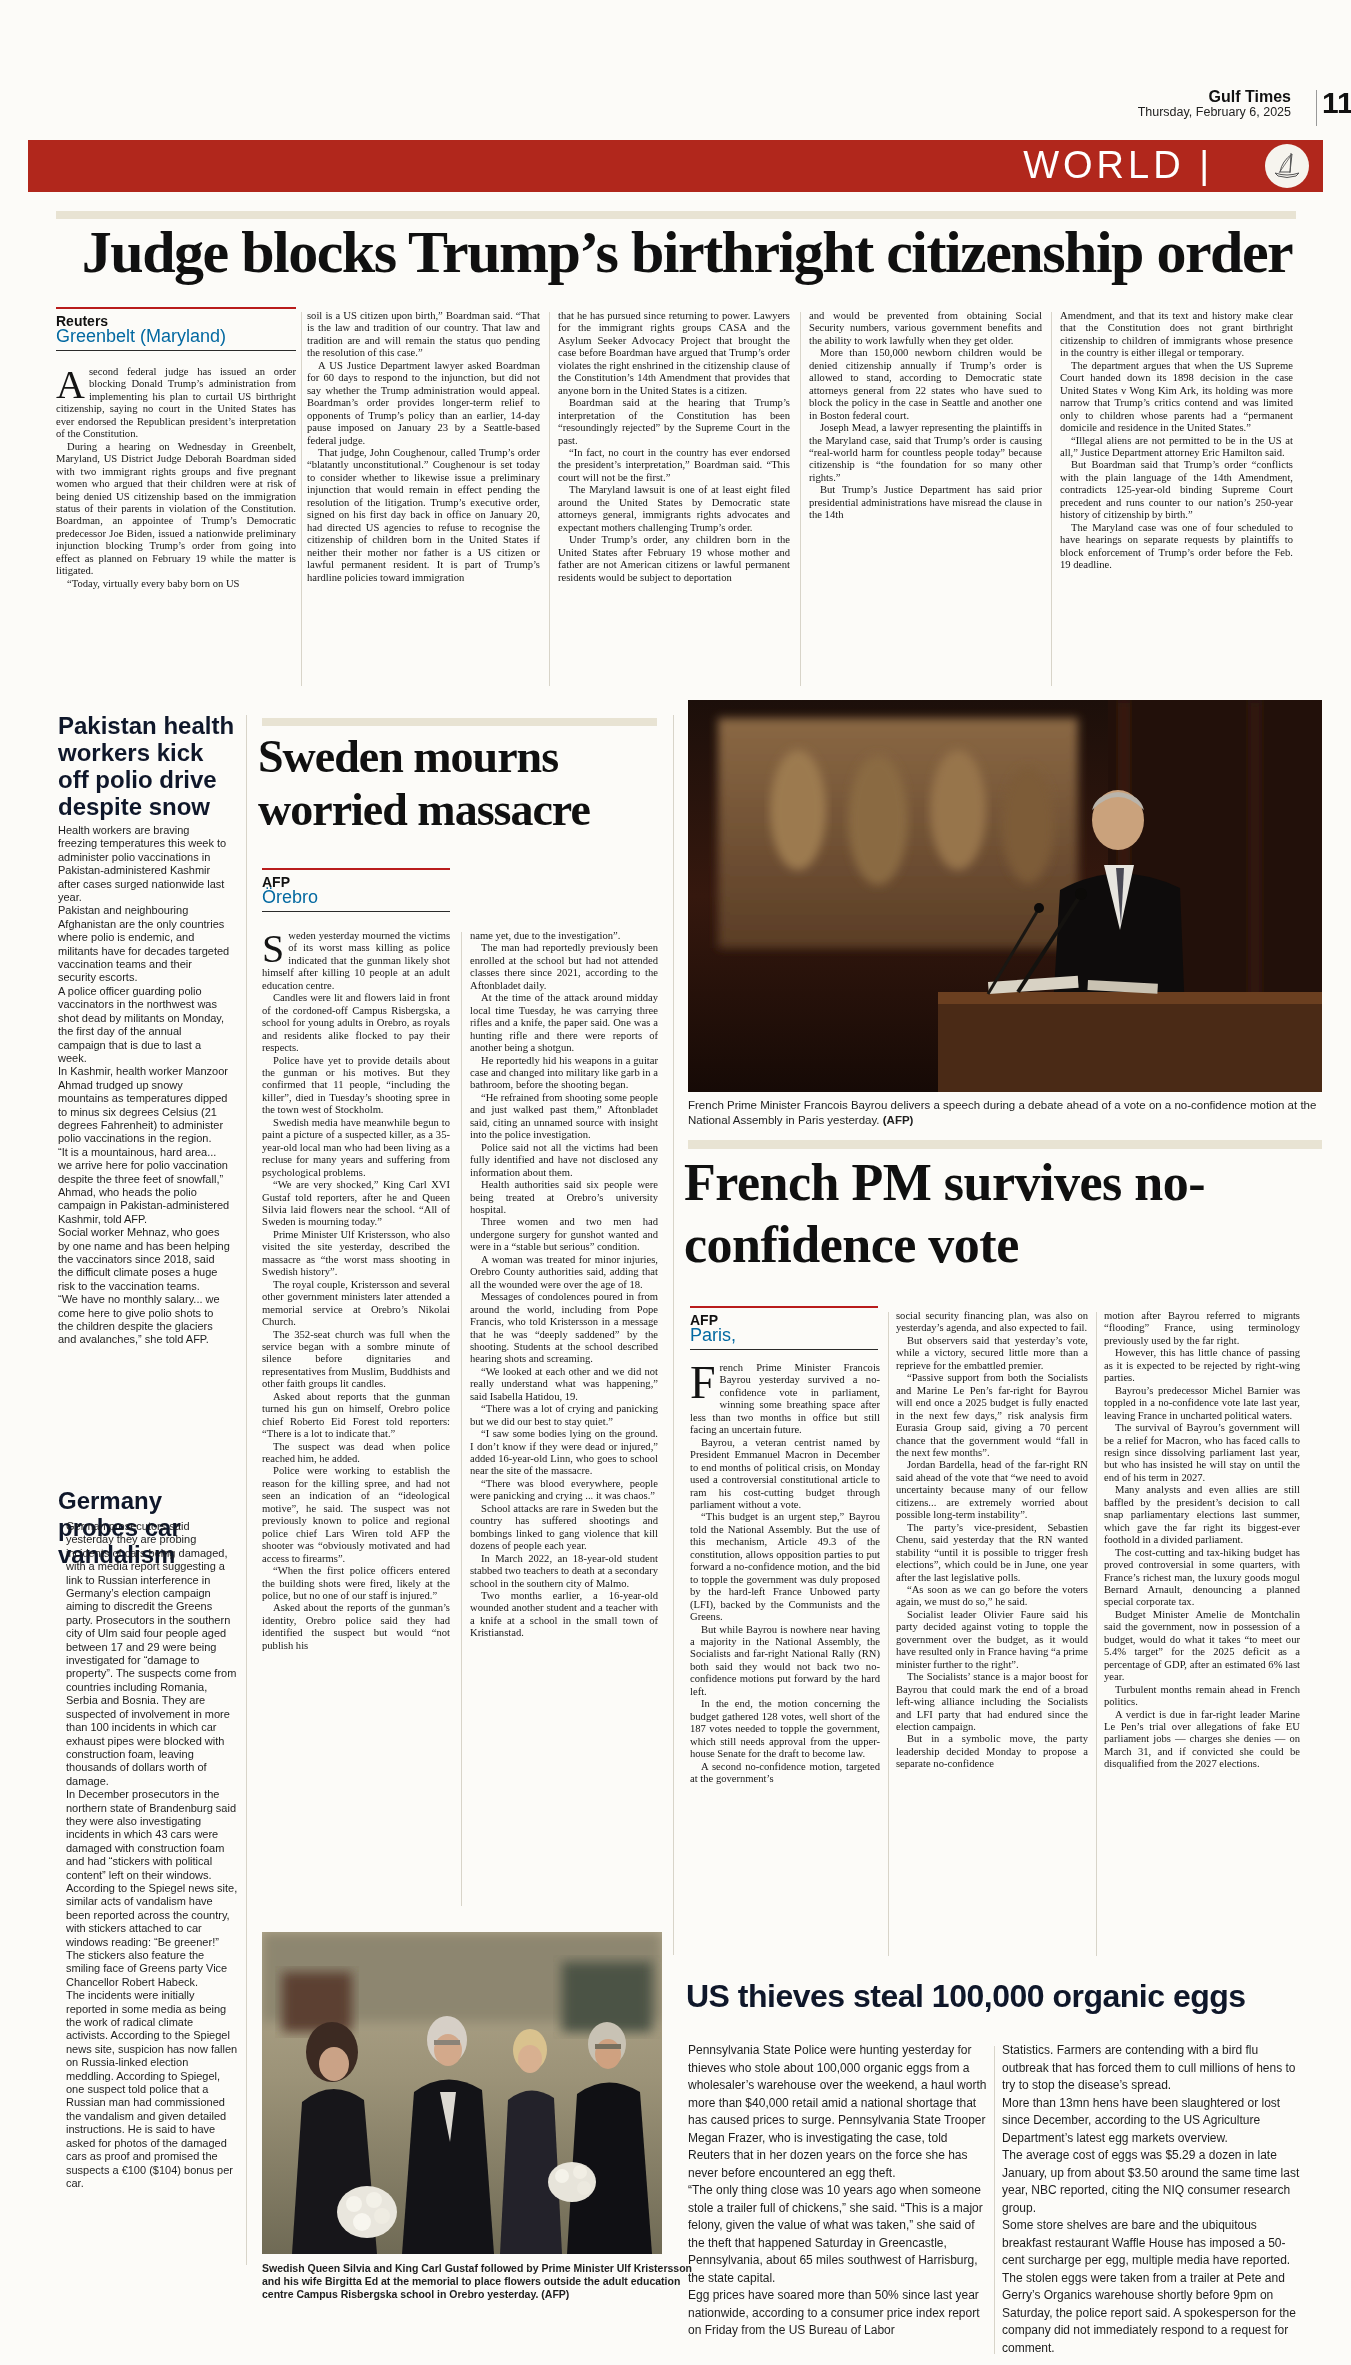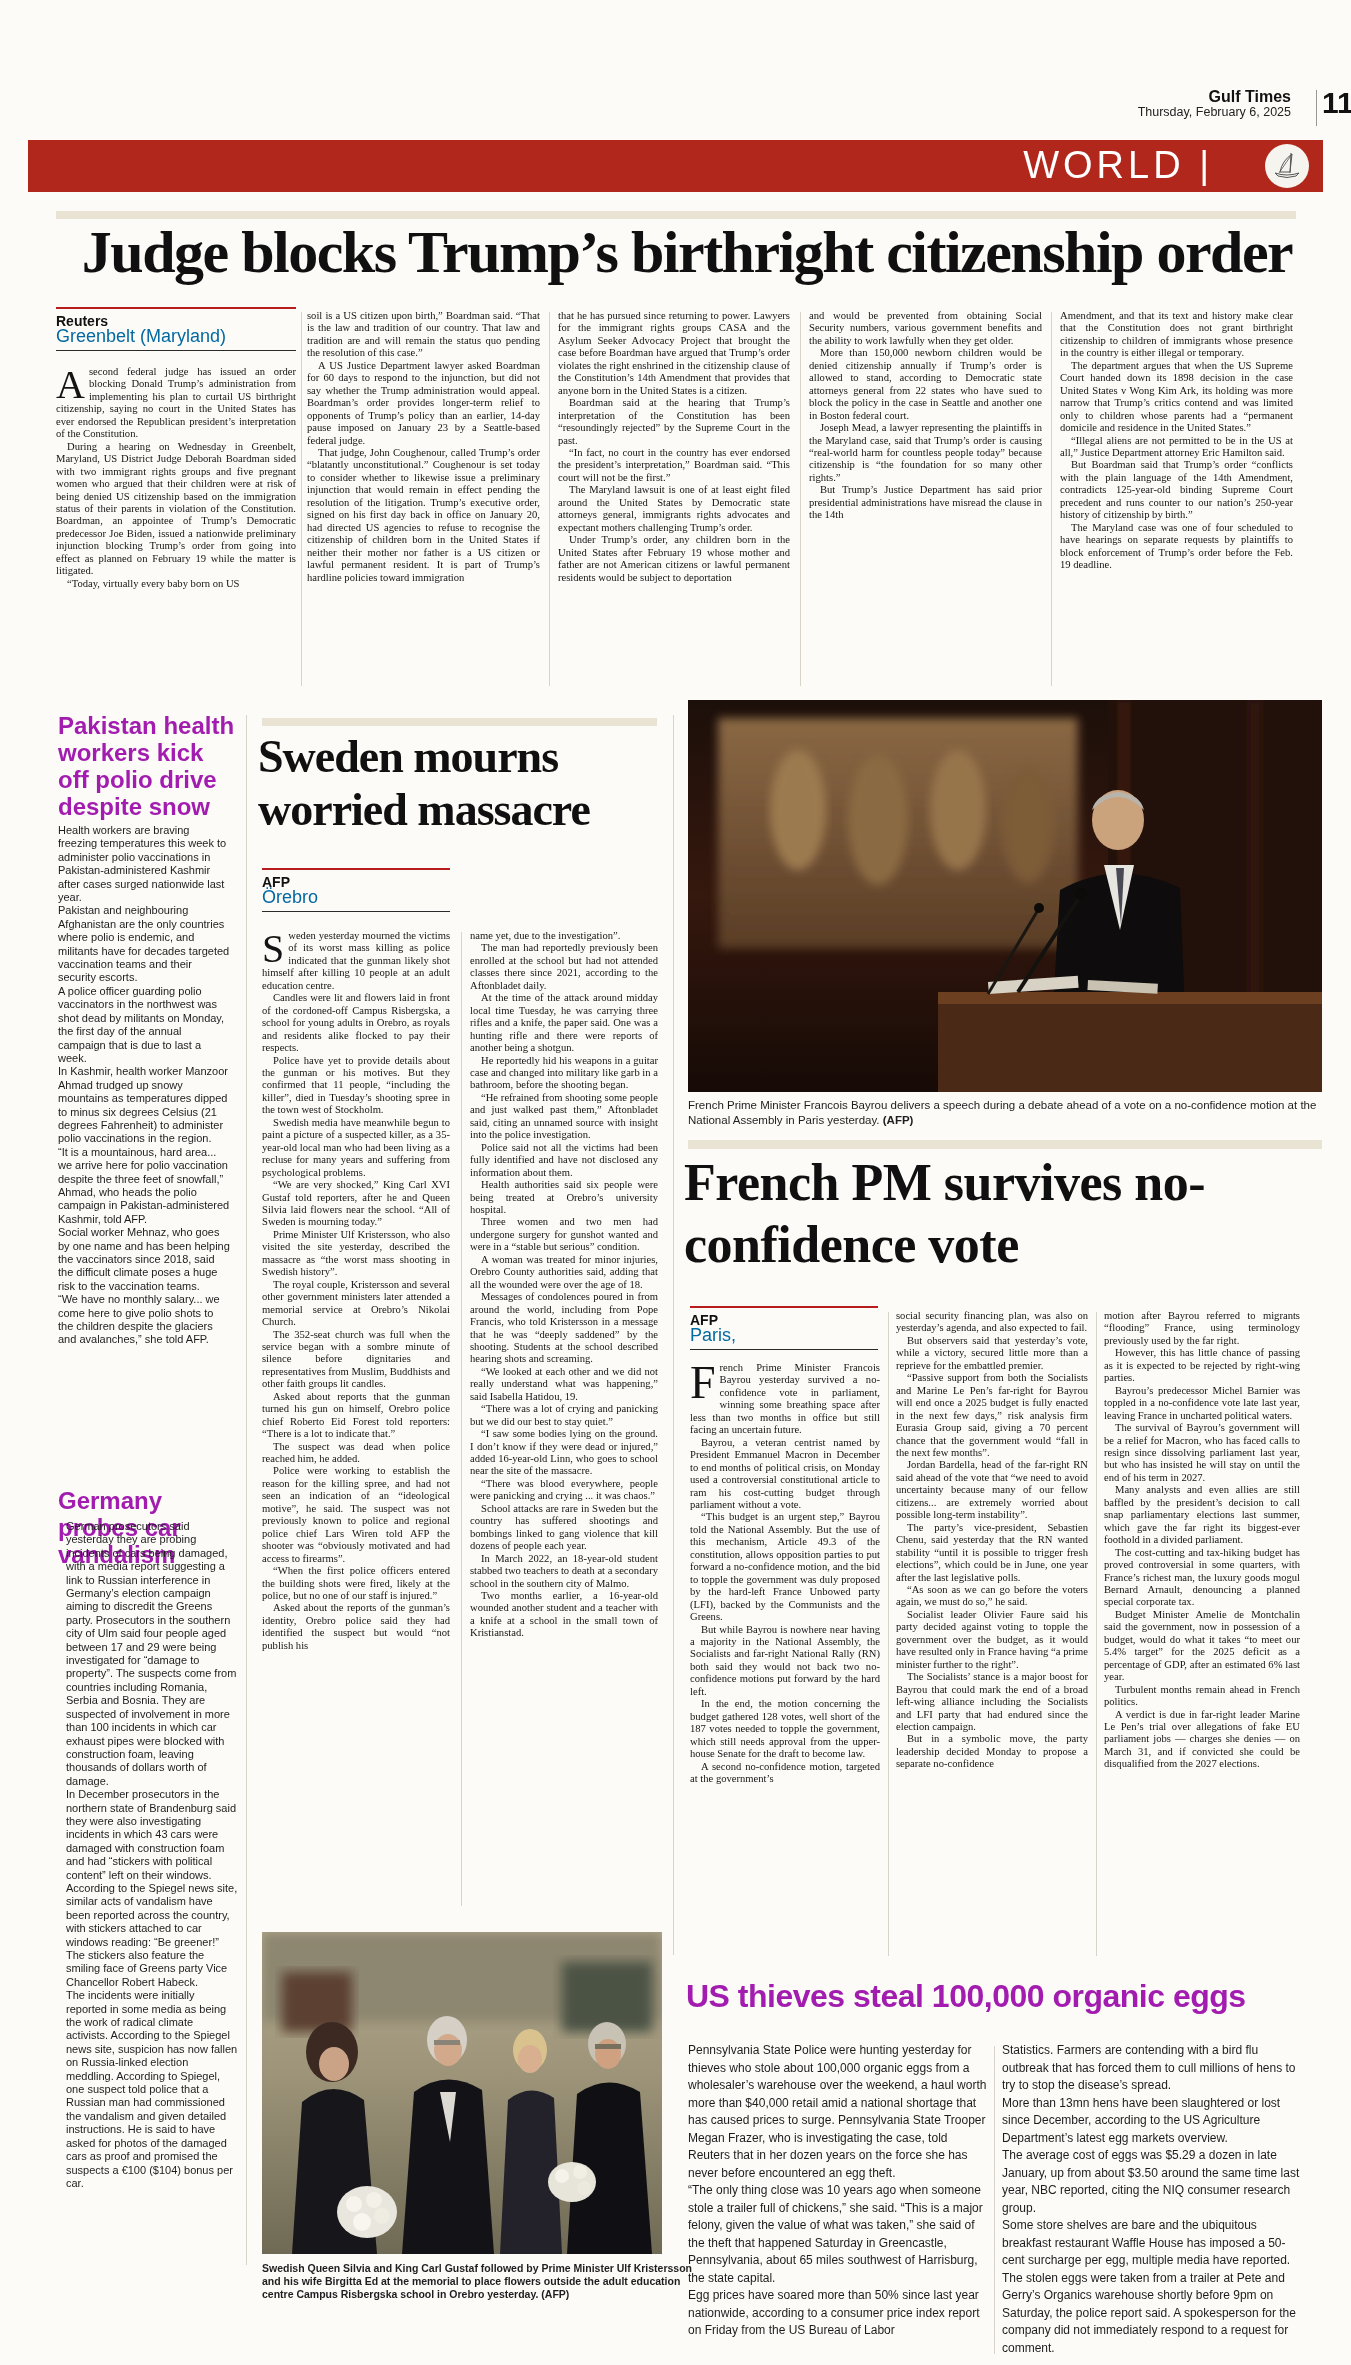--- a/index.html
+++ b/index.html
@@ -25,21 +25,21 @@
           font-family:"Liberation Sans",sans-serif;}
   .by-agency{font-weight:bold;font-size:14px;line-height:15px;color:#111;}
   .by-place{font-size:18px;line-height:15px;color:#0369a1;}
   .serifcol{font-size:10.6px;line-height:12.45px;text-align:justify;overflow:hidden;}
   .serifcol p{margin:0;}
   .serifcol p + p{text-indent:11px;}
   .dc{float:left;font-size:40px;line-height:33px;padding:2px 4px 0 0;font-weight:normal;}
   .dc-big{font-size:46px;line-height:38px;}
   .sanscol{font-family:"Liberation Sans",sans-serif;font-size:11px;line-height:13.4px;color:#1d1d1d;overflow:hidden;}
   .sanscol p{margin:0;}
-  .bluehead{font-family:"Liberation Sans",sans-serif;font-weight:bold;color:#a21caf;}
+  .bluehead{font-family:"Liberation Sans",sans-serif;font-weight:bold;color:#0f172a;}
   .vrule{position:absolute;width:1px;background:#d8d4c9;}
   .caption{font-family:"Liberation Sans",sans-serif;color:#1e1e1e;}
   .photo{position:absolute;overflow:hidden;background:#2b1710;}
 </style>
 </head>
 <body>
 
 <div class="page">
 
   <div class="mast-meta">

